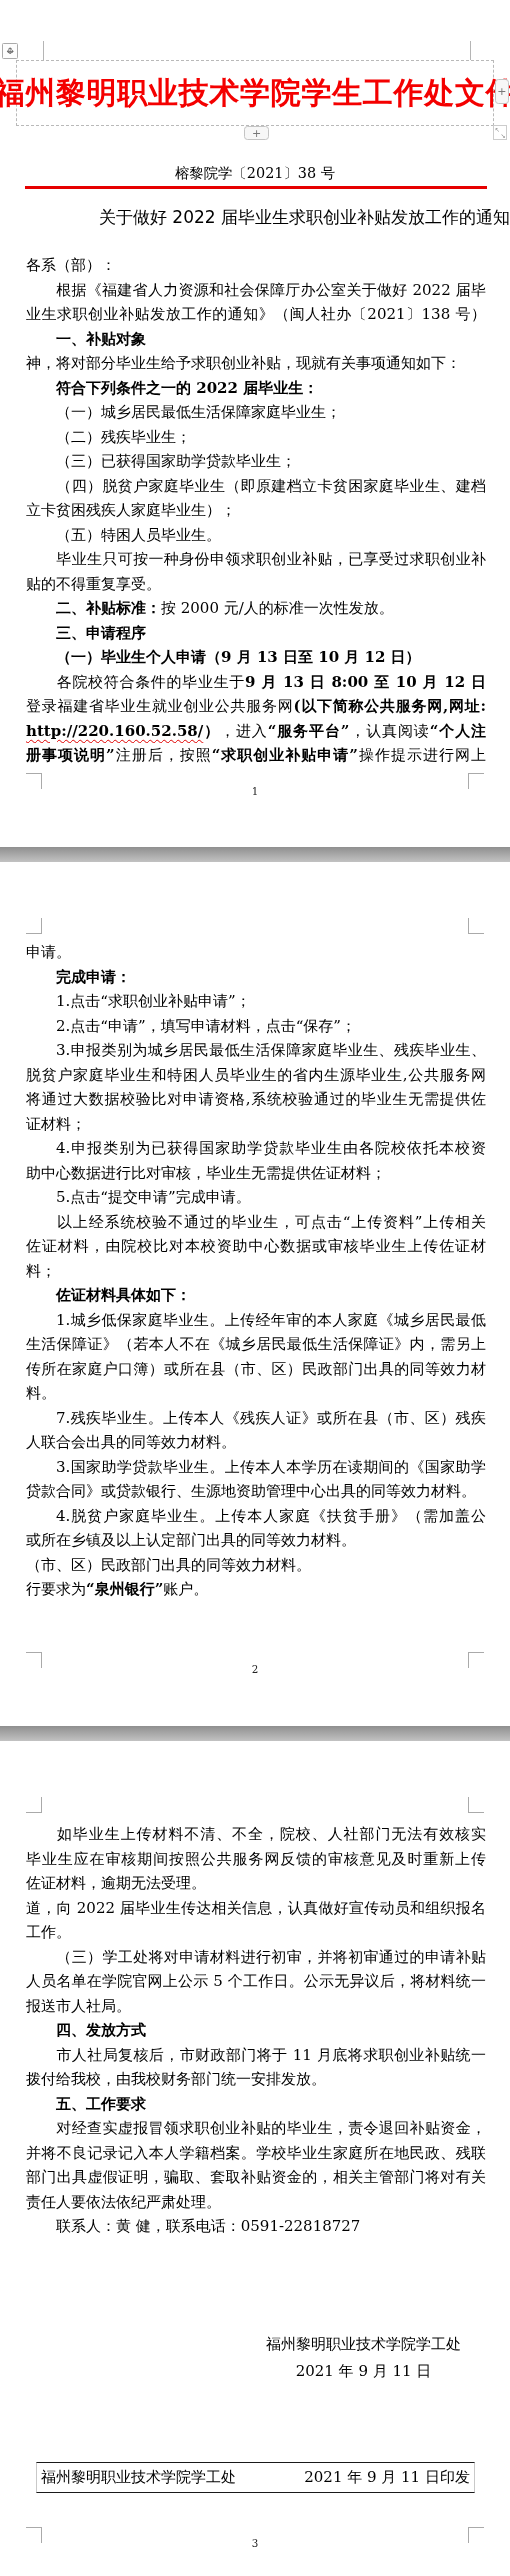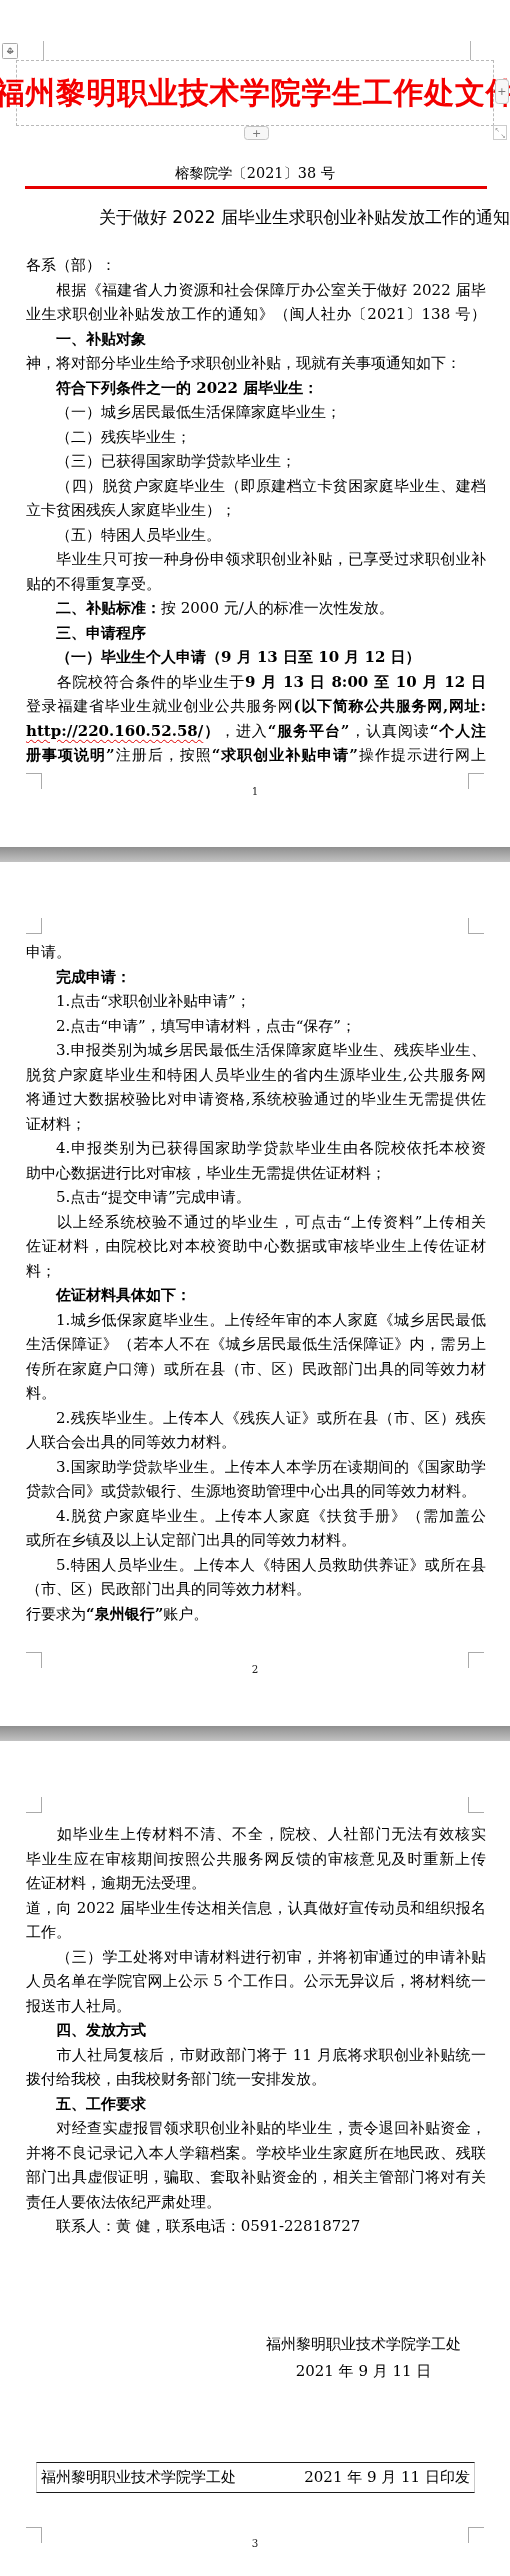--- a/index.html
+++ b/index.html
@@ -128,27 +128,26 @@
       <div class="line"><span class="">助中心数据进行比对审核，毕业生无需提供佐证材料；</span></div>
       <div class="line"><span class="ind"></span><span class="">5.点击“提交申请”完成申请。</span></div>
       <div class="line j"><span class="ind"></span><span class="">以上经系统校验不通过的毕业生，可点击“上传资料”上传相关</span></div>
       <div class="line j"><span class="">佐证材料，由院校比对本校资助中心数据或审核毕业生上传佐证材</span></div>
       <div class="line"><span class="">料；</span></div>
       <div class="line"><span class="ind"></span><span class="h">佐证材料具体如下：</span></div>
       <div class="line j"><span class="ind"></span><span class="">1.城乡低保家庭毕业生。上传经年审的本人家庭《城乡居民最低</span></div>
       <div class="line j"><span class="">生活保障证》（若本人不在《城乡居民最低生活保障证》内，需另上</span></div>
       <div class="line j"><span class="">传所在家庭户口簿）或所在县（市、区）民政部门出具的同等效力材</span></div>
       <div class="line"><span class="">料。</span></div>
-      <div class="line j"><span class="ind"></span><span class="">2.残疾毕业生。上传本人《残疾人证》或所在县（市、区）残疾</span></div>
+      <div class="line j"><span class="ind"></span><span class="">7.残疾毕业生。上传本人《残疾人证》或所在县（市、区）残疾</span></div>
       <div class="line"><span class="">人联合会出具的同等效力材料。</span></div>
       <div class="line j"><span class="ind"></span><span class="">3.国家助学贷款毕业生。上传本人本学历在读期间的《国家助学</span></div>
       <div class="line"><span class="">贷款合同》或贷款银行、生源地资助管理中心出具的同等效力材料。</span></div>
       <div class="line j"><span class="ind"></span><span class="">4.脱贫户家庭毕业生。上传本人家庭《扶贫手册》（需加盖公章）</span></div>
       <div class="line"><span class="">或所在乡镇及以上认定部门出具的同等效力材料。</span></div>
-      <div class="line j"><span class="ind"></span><span class="">5.特困人员毕业生。上传本人《特困人员救助供养证》或所在县</span></div>
       <div class="line"><span class="">（市、区）民政部门出具的同等效力材料。</span></div>
       <div class="line"><span class="">行要求为</span><span class="b">“泉州银行”</span><span class="">账户。</span></div>
     </div>
   <div class="mark bl" style="top:1652px;"></div>
   <div class="mark br" style="top:1652px;"></div>
   <div class="pageno" style="top:1663px;">2</div>
 
   <div class="band" style="top:1726px;"></div>
 
   <div class="mark tl" style="top:1797px;"></div>

